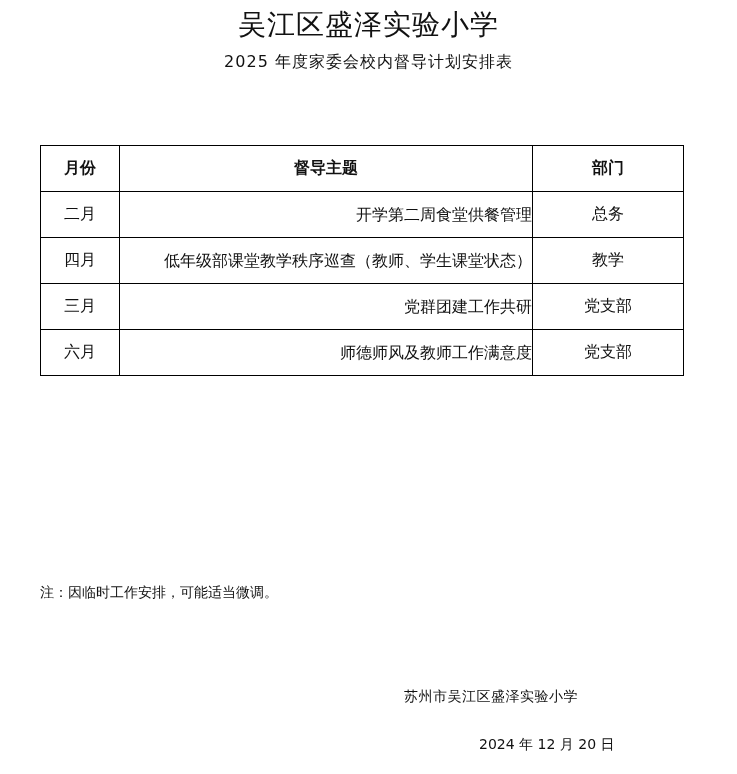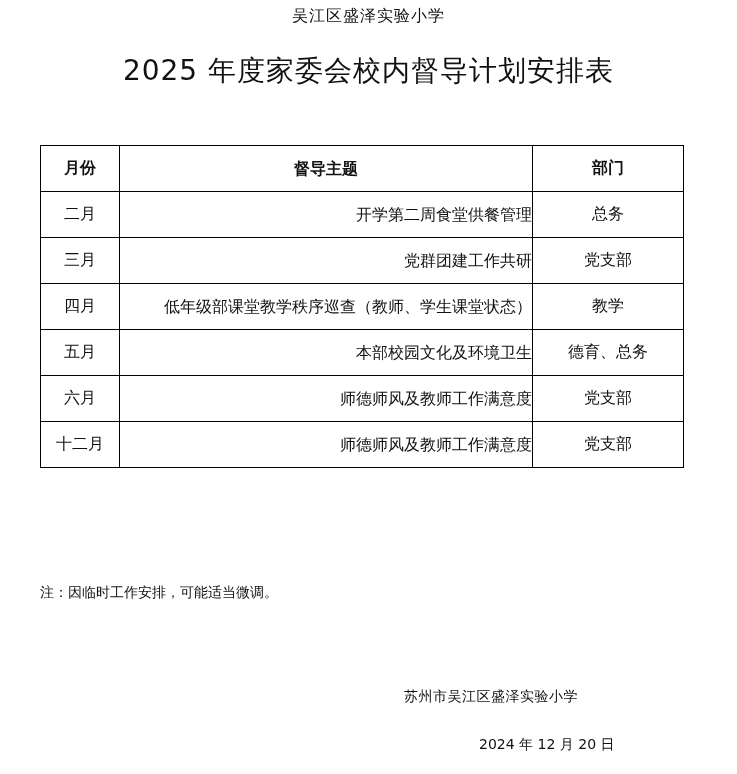--- a/index.html
+++ b/index.html
@@ -1,21 +1,21 @@
 <!DOCTYPE html>
 <html><head>
 <meta charset="utf-8">
 <style>
   html, body { margin: 0; padding: 0; background: #ffffff; }
   body { width: 737px; height: 774px; position: relative; overflow: hidden; color: #111; font-family: "DejaVu Sans", sans-serif; }
-  .title1 { position: absolute; left: 0; width: 737px; top: 6px; text-align: center; font-size: 16px; letter-spacing: 1px; }
-  .title2 { position: absolute; left: 0; width: 737px; top: 52px; text-align: center; font-size: 28px; letter-spacing: 1px; }
+  .title1 { position: absolute; left: 0; width: 737px; top: 6px; text-align: center; font-size: 28px; letter-spacing: 1px; }
+  .title2 { position: absolute; left: 0; width: 737px; top: 52px; text-align: center; font-size: 16px; letter-spacing: 1px; }
   table { position: absolute; left: 40px; top: 145px; border-collapse: collapse; font-family: "DejaVu Serif", serif; font-size: 16px; }
   td, th { border: 1.5px solid #000; height: 45px; padding: 0; }
-  th { font-weight: bold; text-align: center; }
+  th { font-weight: bold; text-align: center; font-family: Liberation Mono, monospace; }
   .c1 { width: 78px; text-align: center; }
   .c2 { width: 404px; text-align: right; padding-left: 8px; line-height: 20px; }
   th.c2 { text-align: center; padding-left: 0; }
   .c3 { width: 150px; text-align: center; }
   .note { position: absolute; left: 40px; top: 584px; font-size: 14px; }
   .sign { position: absolute; left: 404px; top: 688px; font-family: Liberation Mono, monospace; font-size: 14px; letter-spacing: 0.5px; }
   .date { position: absolute; left: 479px; top: 736px; font-size: 14px; }
 </style>
 </head>
 <body>
@@ -31,41 +31,31 @@
       <th class="c3">部门</th>
     </tr>
   </thead>
   <tbody>
     <tr>
       <td class="c1">二月</td>
       <td class="c2">开学第二周食堂供餐管理</td>
       <td class="c3">总务</td>
     </tr>
     <tr>
+      <td class="c1">四月</td>
+      <td class="c2">低年级部课堂教学秩序巡查（教师、学生课堂状态）</td>
+      <td class="c3">教学</td>
+    </tr>
+    <tr>
       <td class="c1">三月</td>
       <td class="c2">党群团建工作共研</td>
       <td class="c3">党支部</td>
     </tr>
     <tr>
-      <td class="c1">四月</td>
-      <td class="c2">低年级部课堂教学秩序巡查（教师、学生课堂状态）</td>
-      <td class="c3">教学</td>
-    </tr>
-    <tr>
-      <td class="c1">五月</td>
-      <td class="c2">本部校园文化及环境卫生</td>
-      <td class="c3">德育、总务</td>
-    </tr>
-    <tr>
       <td class="c1">六月</td>
-      <td class="c2">师德师风及教师工作满意度</td>
-      <td class="c3">党支部</td>
-    </tr>
-    <tr>
-      <td class="c1">十二月</td>
       <td class="c2">师德师风及教师工作满意度</td>
       <td class="c3">党支部</td>
     </tr>
   </tbody>
 </table>
 
 <div class="note">注：因临时工作安排，可能适当微调。</div>
 <div class="sign">苏州市吴江区盛泽实验小学</div>
 <div class="date">2024 年 12 月 20 日</div>
 

